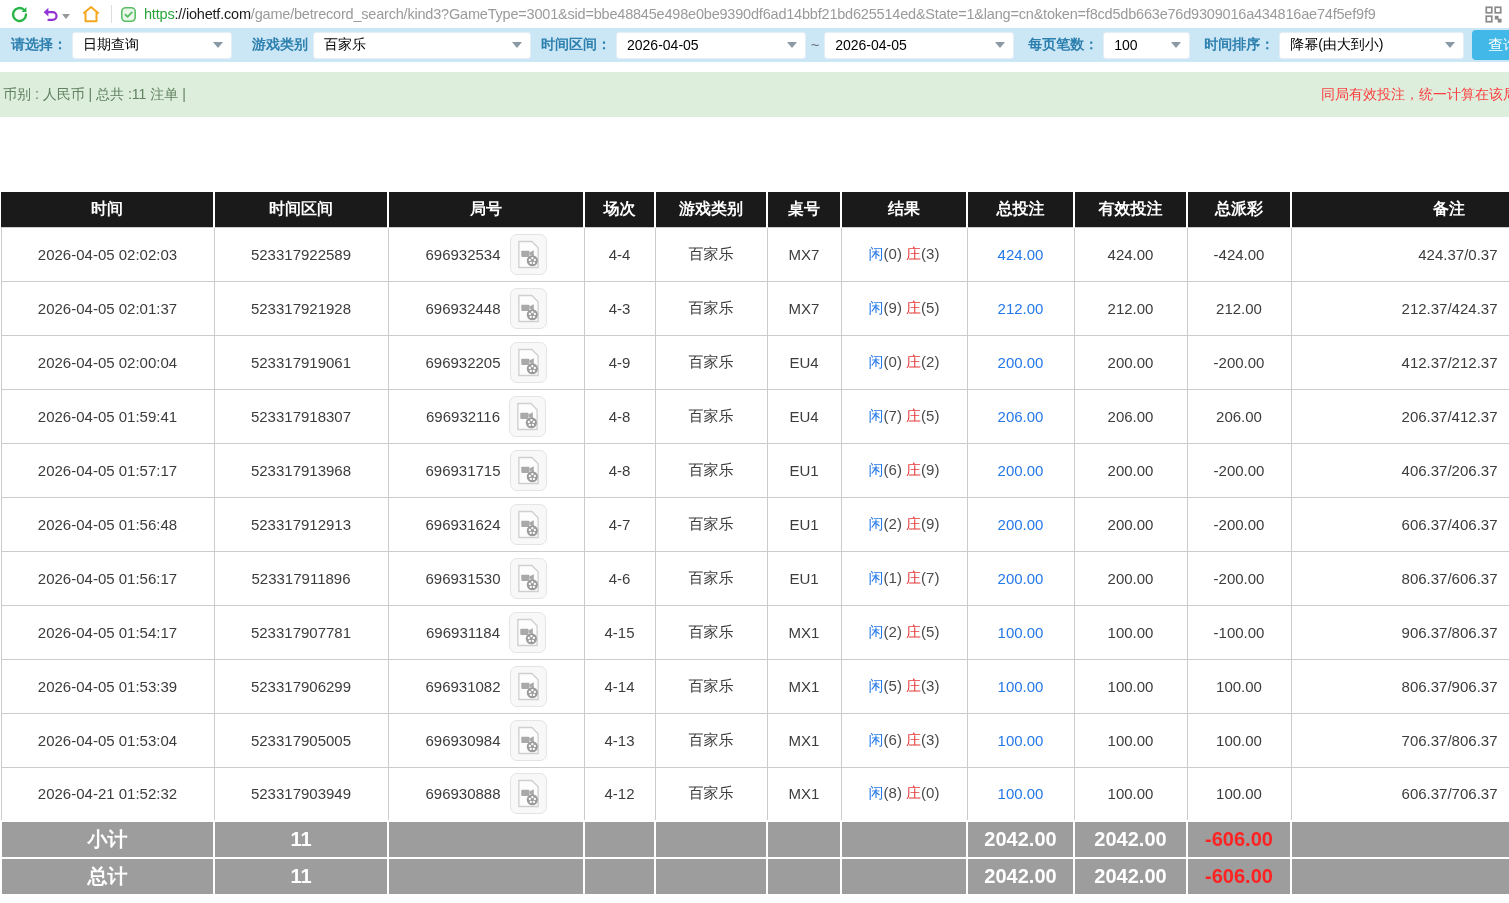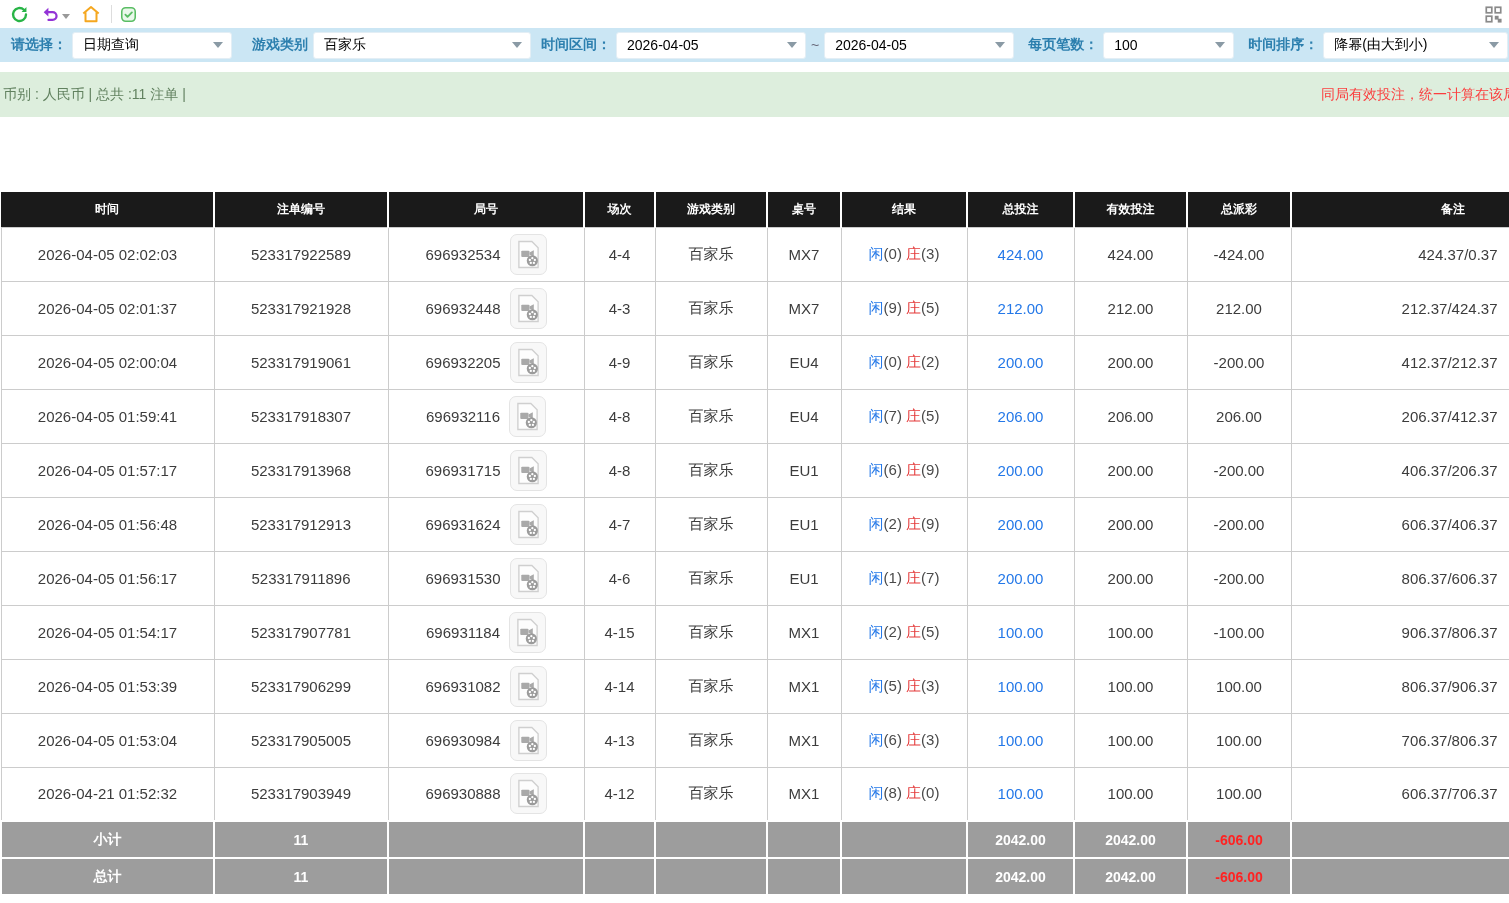--- a/index.html
+++ b/index.html
@@ -31,31 +31,31 @@
   .f-arrow{width:0;height:0;border-left:5px solid transparent;border-right:5px solid transparent;border-top:6px solid #8a9aa5;margin-left:8px;}
   .tilde{color:#667;font-size:14px;margin:0 5px;flex:0 0 auto;}
   .ml20{margin-left:20px;} .ml10{margin-left:10px;} .ml14{margin-left:14px;}
   .search-btn{margin-left:8px;flex:0 0 auto;width:62px;height:30px;background:var(--button_blue);color:#fff;border:none;border-radius:4px;font-size:15px;font-family:inherit;cursor:pointer;}
   
   .summary-bar{height:45px;margin-top:10px;background:var(--summary_bar_bg);display:flex;align-items:center;justify-content:space-between;padding:0 0 0 3px;overflow:hidden;}
   .summary-left{color:var(--summary_text_green);font-size:14px;white-space:nowrap;}
   .summary-right{color:var(--notice_red);font-size:14px;white-space:nowrap;margin-right:-8px;}
   
   table.bet-table{width:1509px;margin-top:75px;border-collapse:collapse;table-layout:fixed;}
-  .bet-table thead th{height:35px;background:var(--header_bg);color:#fff;font-size:12px;font-weight:bold;text-align:center;border-left:2px solid #fff;padding:0;}
+  .bet-table thead th{height:35px;background:var(--header_bg);color:#fff;font-size:16px;font-weight:bold;text-align:center;border-left:2px solid #fff;padding:0;}
   .bet-table thead th:first-child{border-left:none;}
   .bet-table thead th.col-remark{text-align:right;padding-right:45px;}
   .bet-table tbody td{height:54px;background:#fff;border:1px solid var(--row_border);text-align:center;font-size:15px;color:#3c3c3c;padding:0;}
   .bet-table tbody td.col-remark{text-align:right;padding-right:12px;margin-top:12px;}
   .round-cell{display:flex;align-items:center;justify-content:center;gap:9px;}
   .video-btn{width:37px;height:41px;background:#f8f8f8;border:1px solid #e4e4e4;border-radius:7px;display:flex;align-items:center;justify-content:center;cursor:pointer;padding:0;}
   .result-player{color:var(--accent_blue);} .result-banker{color:#e43b3b;} .result-score{color:#4a4a4a;}
   .total-bet-val{color:var(--accent_blue);cursor:pointer;}
   .neg{color:var(--negative_red);}
-  .bet-table tfoot td{height:37px;background:var(--footer_bg);color:#fff;font-size:14px;font-weight:bold;text-align:center;border:2px solid #fff;padding:0;}
+  .bet-table tfoot td{height:37px;background:var(--footer_bg);color:#fff;font-size:20px;font-weight:bold;text-align:center;border:2px solid #fff;padding:0;}
   .bet-table tfoot td.neg{color:#ff2222;}
 </style>
 </head>
 <body>
 
 <div class="browser-bar">
   <span class="tb-icon">
     <svg width="19" height="19" viewBox="0 0 24 24">
         <path d="M20.2 12a8.2 8.2 0 1 1-2.6-6" fill="none" stroke="#28b446" stroke-width="3" stroke-linecap="round"></path>
         <path d="M20.8 2.6 v6.2 h-6.2 z" fill="#28b446"></path>
@@ -74,20 +74,21 @@
         <path d="M5.4 9.8 V20.6 H18.6 V9.8"></path>
       </svg>
   </span>
   <span class="tb-sep"></span>
   <span class="tb-icon">
     <svg width="17" height="17" viewBox="0 0 24 24">
         <rect x="2.5" y="2.5" width="19" height="19" rx="5.5" fill="#eaf8eb" stroke="#59bd63" stroke-width="2.2"></rect>
         <path d="M7.6 12.3 l3 3 L16.8 9" stroke="#59bd63" stroke-width="2.6" fill="none" stroke-linecap="round" stroke-linejoin="round"></path>
       </svg>
   </span>
+  <div class="url-text"><span class="url-scheme">https</span><span class="url-host">://iohetf.com</span><span class="url-path">/game/betrecord_search/kind3?GameType=3001&amp;sid=bbe48845e498e0be9390df6ad14bbf21bd625514ed&amp;State=1&amp;lang=cn&amp;token=f8cd5db663e76d9309016a434816ae74f5ef9f9</span></div>
   <span class="qr-wrap tb-icon">
     <svg width="17" height="17" viewBox="0 0 20 20" fill="none" stroke="#8a8a8a" stroke-width="2">
         <rect x="1.5" y="1.5" width="6.5" height="6.5"></rect>
         <rect x="12" y="1.5" width="6.5" height="6.5"></rect>
         <rect x="1.5" y="12" width="6.5" height="6.5"></rect>
         <rect x="12.5" y="12.5" width="2.5" height="2.5" fill="#8a8a8a"></rect>
         <rect x="16" y="16" width="2.5" height="2.5" fill="#8a8a8a"></rect>
       </svg>
   </span>
 </div>
@@ -107,21 +108,21 @@
   <div class="f-select" style="width:190px;">
     <span>2026-04-05</span>
     <span class="f-arrow"></span>
   </div>
   <span class="tilde">~</span>
   <div class="f-select" style="width:190px;margin-left:0;">
     <span>2026-04-05</span>
     <span class="f-arrow"></span>
   </div>
   <span class="f-label ml14">每页笔数：</span>
-  <div class="f-select" style="width:131px;">
+  <div class="f-select" style="width:87px;">
     <span>100</span>
     <span class="f-arrow"></span>
   </div>
   <span class="f-label ml14">时间排序：</span>
   <div class="f-select" style="width:185px;gap:22px;">
     <span>降幂(由大到小)</span>
     <span class="f-arrow"></span>
   </div>
   <button class="search-btn">查询</button>
 </div>
@@ -141,21 +142,21 @@
       <col style="width:74px;">
       <col style="width:126px;">
       <col style="width:107px;">
     <col style="width:113px;">
       <col style="width:104px;">
       <col style="width:219px;">
   </colgroup>
   <thead>
     <tr>
       <th>时间</th>
-      <th>注单编号</th>
+      <th>时间区间</th>
       <th>局号</th>
       <th>场次</th>
       <th>游戏类别</th>
       <th>桌号</th>
       <th>结果</th>
       <th>总投注</th>
       <th>有效投注</th>
       <th>总派彩</th>
       <th class="col-remark">备注</th>
     </tr>

